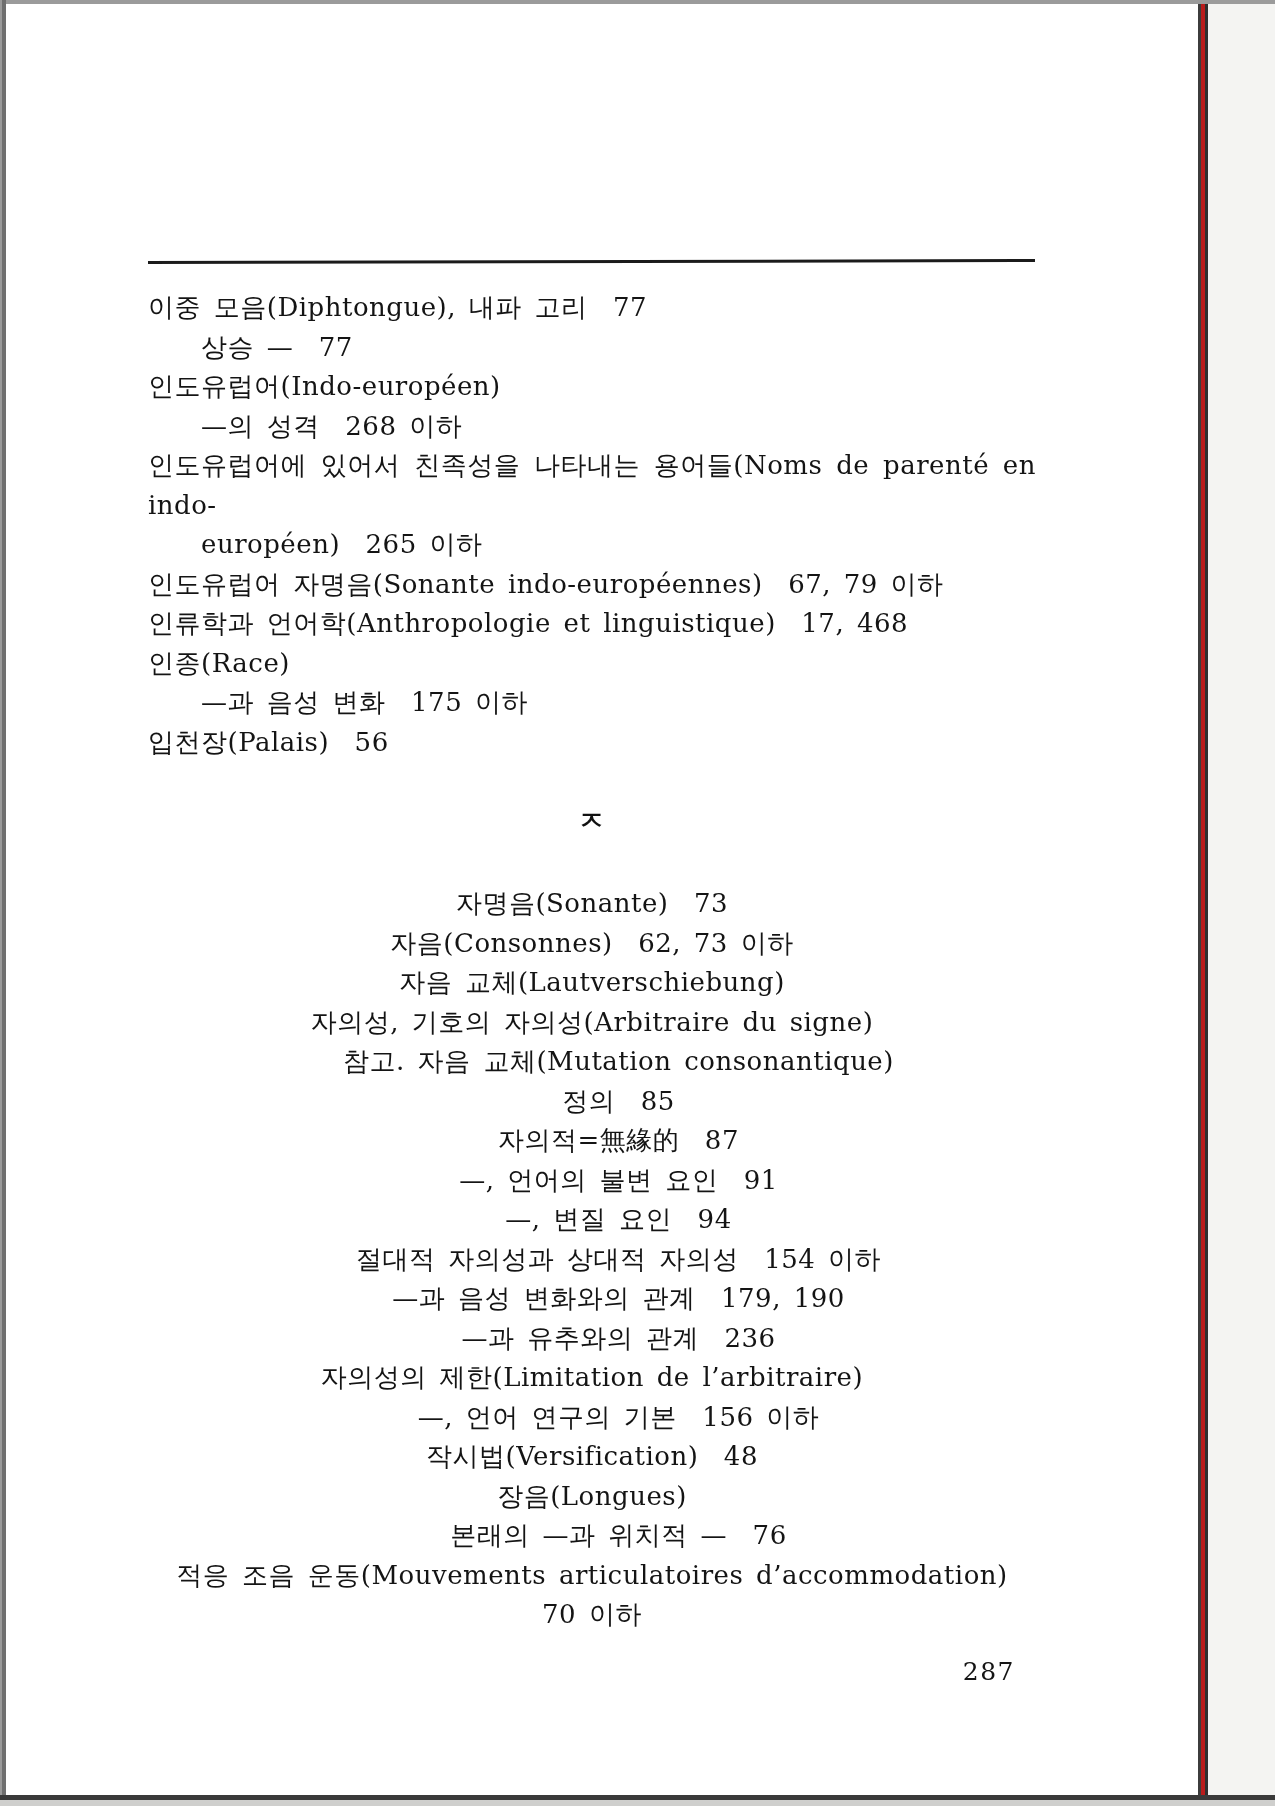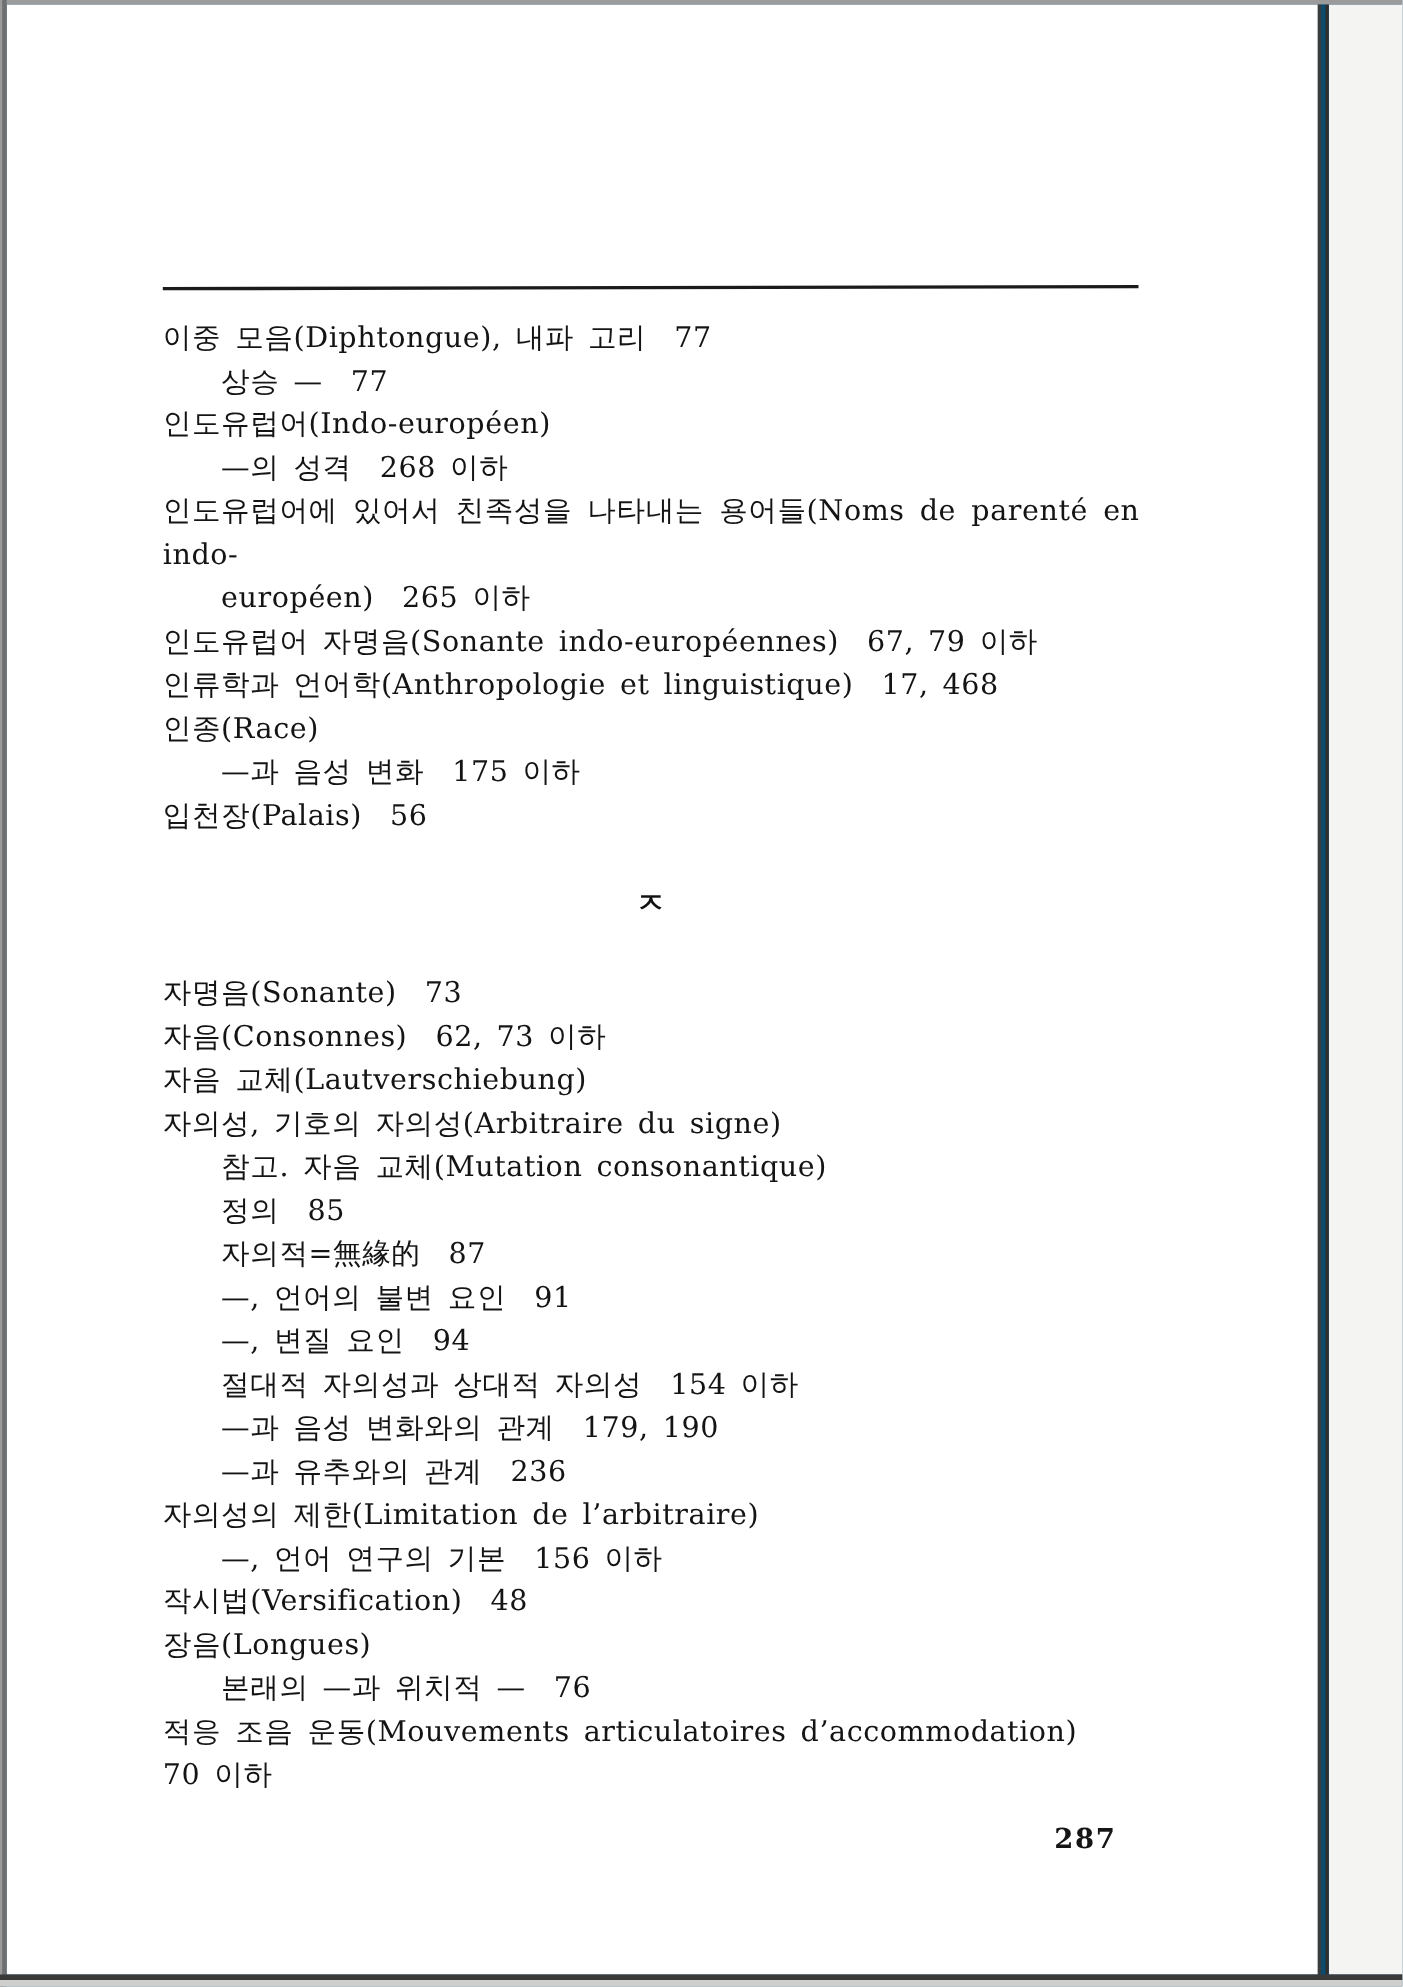--- a/index.html
+++ b/index.html
@@ -8,21 +8,21 @@
     background: #f2f2f0;
     width: 1275px;
     height: 1806px;
     overflow: hidden;
     font-family: "DejaVu Serif", "Liberation Serif", serif;
   }
   .scan {
     position: relative;
     width: 1275px;
     height: 1806px;
-    background: #0c4a6e;
+    background: #b91c1c;
   }
   
   .page {
     position: absolute;
     left: 6px;
     top: 4px;
     width: 1192px;
     height: 1791px;
     background: #ffffff;
   }
@@ -77,21 +77,21 @@
   .index-block {
     position: absolute;
     left: 142px;
     width: 888px;
     color: #141414;
     font-size: 26px;
     letter-spacing: 0.5px;
     word-spacing: 4px;
   }
   .sec1 { top: 284px; }
-  .sec2 { top: 880px; }
+  .sec2 { top: 880px; text-align: center; }
   .entry {
     white-space: pre-wrap;
     line-height: 39.5px;
     min-height: 39.5px;
   }
   .entry.indent-1 { padding-left: 53px; }
   .entry.justify {
     white-space: normal;
     text-align: justify;
     text-align-last: justify;
@@ -105,21 +105,21 @@
     font-weight: bold;
     color: #111111;
     letter-spacing: 1px;
   }
   .page-number {
     position: absolute;
     left: 142px; top: 1653px;
     width: 867px;
     text-align: right;
     font-size: 25px;
-    font-weight: 700;
+    font-weight: 400;
     color: #151515;
     letter-spacing: 1.5px;
   }
 </style>
 </head>
 <body>
 
 <div class="scan">
 
   <div class="page">

